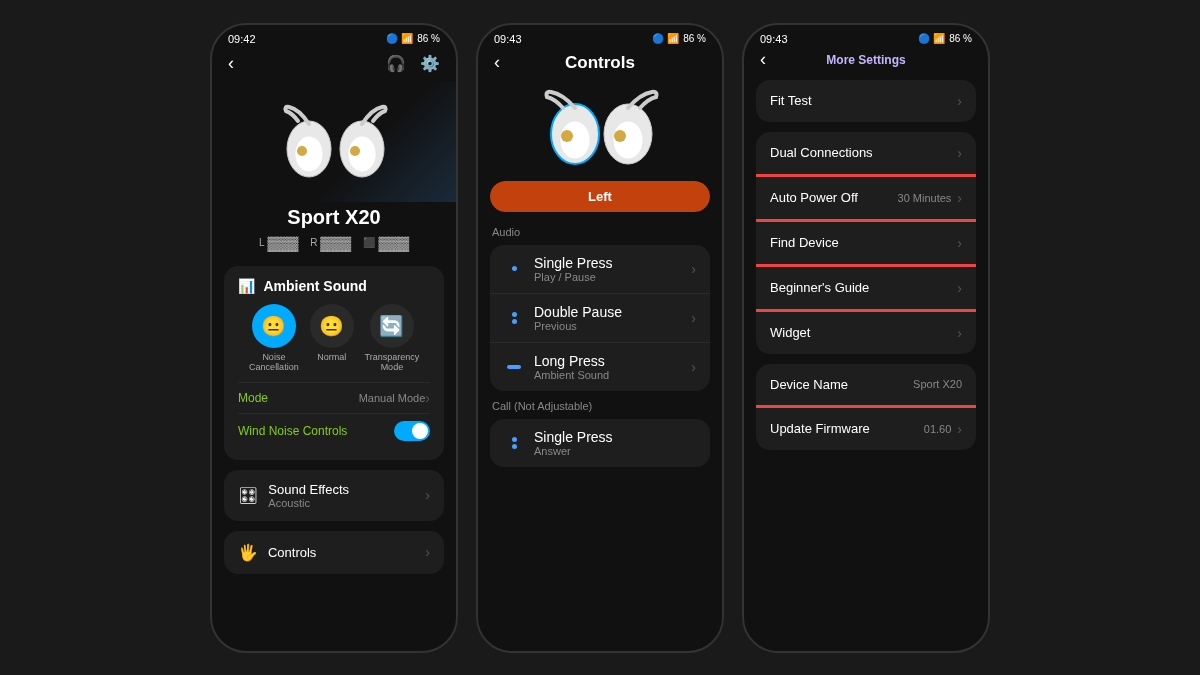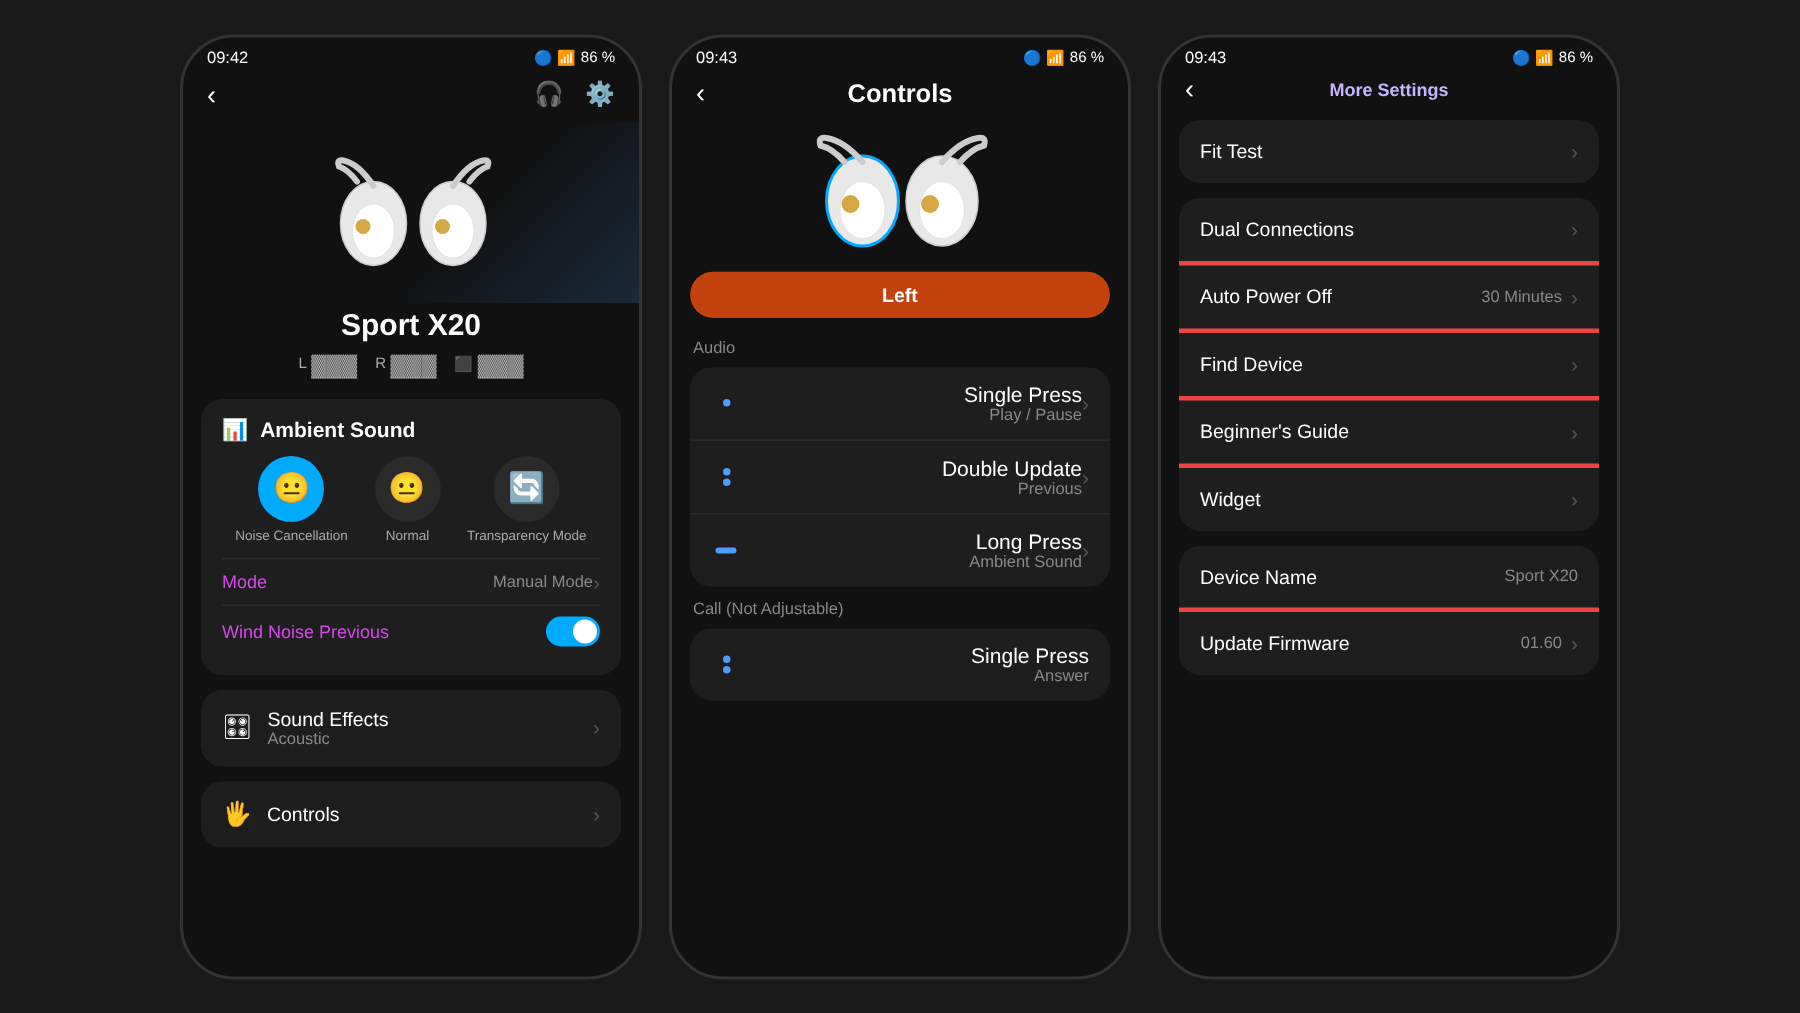--- a/index.html
+++ b/index.html
@@ -9,21 +9,21 @@
       background: #1a1a1a;
       display: flex;
       align-items: center;
       justify-content: center;
       gap: 18px;
       font-family: -apple-system, BlinkMacSystemFont, 'Segoe UI', sans-serif;
       overflow: hidden;
     }
 
     .phone-frame {
-      width: 308px;
+      width: 248px;
       height: 630px;
       background: #111;
       border-radius: 36px;
       border: 2px solid #333;
       overflow: hidden;
       display: flex;
       flex-direction: column;
       position: relative;
     }
 
@@ -159,21 +159,21 @@
 
     .setting-row {
       display: flex;
       justify-content: space-between;
       align-items: center;
       padding: 7px 0;
       border-top: 1px solid #2a2a2a;
     }
 
     .setting-label {
-      color: #d946ef;
+      color: #84cc16;
       font-size: 12px;
     }
 
     .setting-value {
       color: #888;
       font-size: 11px;
       display: flex;
       align-items: center;
       gap: 0;
     }
@@ -342,21 +342,20 @@
     .dash {
       width: 14px;
       height: 4px;
       border-radius: 2px;
       background: #4a9eff;
     }
 
     .control-text {
       flex: 1;
       margin-left: 10px;
-      text-align: right;
     }
 
     .control-title {
       color: #fff;
       font-size: 14px;
       font-weight: 500;
     }
 
     .control-sub {
       color: #888;
@@ -514,21 +513,21 @@
         </div>
       </div>
       <div class="setting-row">
         <span class="setting-label">Mode</span>
         <div class="setting-value">
           <span>Manual Mode</span>
           <span class="chevron">›</span>
         </div>
       </div>
       <div class="setting-row">
-        <span class="setting-label">Wind Noise Previous</span>
+        <span class="setting-label">Wind Noise Controls</span>
         <div class="toggle"></div>
       </div>
     </div>
 
     <div class="list-card">
       <div class="list-item">
         <div class="list-item-left">
           <span class="list-item-icon">🎛</span>
           <div class="list-item-text">
             <span class="list-item-title">Sound Effects</span>
@@ -600,21 +599,21 @@
           <div class="control-sub">Play / Pause</div>
         </div>
         <span class="chevron">›</span>
       </div>
       <div class="control-item">
         <div class="control-dots">
           <div class="dot"></div>
           <div class="dot"></div>
         </div>
         <div class="control-text">
-          <div class="control-title">Double Update</div>
+          <div class="control-title">Double Pause</div>
           <div class="control-sub">Previous</div>
         </div>
         <span class="chevron">›</span>
       </div>
       <div class="control-item">
         <div class="control-dots">
           <div class="dash"></div>
         </div>
         <div class="control-text">
           <div class="control-title">Long Press</div>

